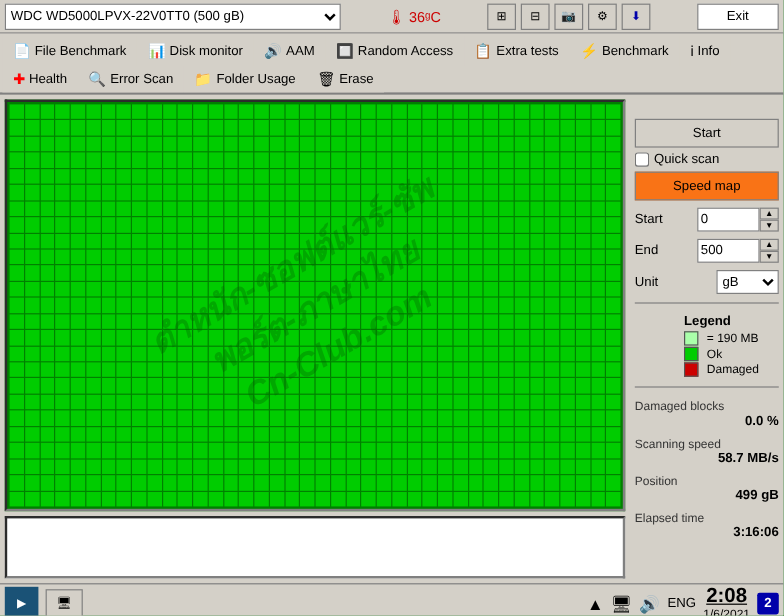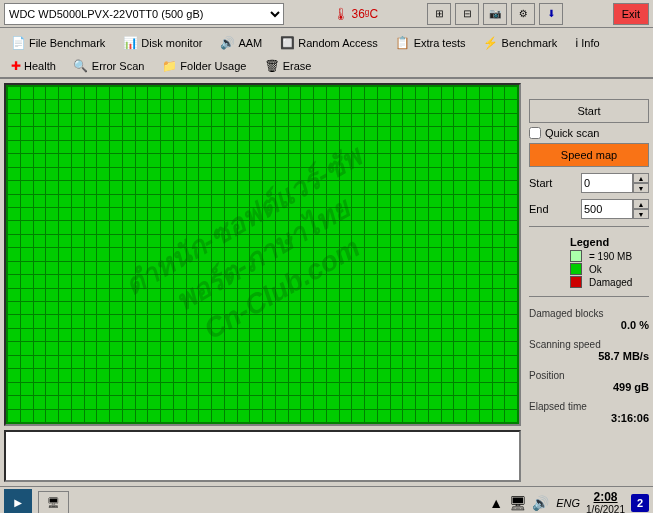--- a/index.html
+++ b/index.html
@@ -19,21 +19,21 @@
       display: flex; align-items: center; gap: 3px; font-size: 12px; color: #c00;
     }
     #title-bar .toolbar-icons {
       display: flex; gap: 4px; align-items: center;
     }
     #title-bar .toolbar-icons button {
       width: 24px; height: 22px; font-size: 10px; background: #d4d0c8;
       border: 1px solid #808080; cursor: pointer;
     }
     #exit-btn {
-      height: 22px; padding: 0 8px; font-size: 11px; background: #ef4444;
+      height: 22px; padding: 0 24px; font-size: 11px; background: #ffffff;
       border: 1px solid #808080; cursor: pointer;
     }
 
     
     #nav-tabs {
       display: flex; flex-wrap: wrap; background: #d4d0c8;
       border-bottom: 2px solid #808080; padding: 2px 2px 0;
     }
     .nav-tab {
       display: flex; align-items: center; gap: 3px;
@@ -133,23 +133,23 @@
     .stat-value { font-size: 11px; font-weight: bold; text-align: right; display: block; }
     .divider { border: none; border-top: 1px solid #808080; margin: 3px 0; }
 
     
     #status-bar {
       height: 32px; background: #d4d0c8; border-top: 1px solid #808080;
       display: flex; align-items: center; justify-content: flex-end;
       padding: 0 4px; gap: 6px; font-size: 11px;
     }
     .status-icon { font-size: 14px; cursor: pointer; }
-    .status-text { font-size: 11px; font-style: italic; }
+    .status-text { font-size: 11px; }
     .clock-box { text-align: center; font-size: 11px; }
-    .clock-box .time { font-size: 12px; font-weight: bold; text-decoration: underline; }
+    .clock-box .time { font-size: 17px; font-weight: bold; text-decoration: underline; }
     .clock-box .date { font-size: 10px; }
     .notif-badge {
       background: #0000aa; color: #fff; border-radius: 2px;
       width: 18px; height: 18px; display: flex; align-items: center; justify-content: center;
       font-size: 11px; font-weight: bold; cursor: pointer;
     }
     .start-btn-tray {
       background: #1a5276; color: #fff; border: none;
       height: 28px; width: 28px; cursor: pointer; font-size: 10px;
       display: flex; align-items: center; justify-content: center;
@@ -1267,20 +1267,27 @@
       <label>End</label>
       <div class="spinbox-container">
         <input class="spinbox-input" type="text" value="500" style="">
         <div class="spinbox-btns">
           <button class="spinbox-btn">▲</button>
           <button class="spinbox-btn">▼</button>
         </div>
       </div>
     </div>
 
+    <div class="unit-row">
+      <label>Unit</label>
+      <select class="unit-select">
+        <option value="gB">gB</option>
+        <option value="MB">MB</option>
+      </select>
+    </div>
 
     <hr class="divider">
 
     <div class="legend-section">
       <div class="legend-title">Legend</div>
       <div class="legend-item">
         <div class="legend-color" style="background:#aaffaa;"></div>
         <span>= 190 MB</span>
       </div>
       <div class="legend-item">

